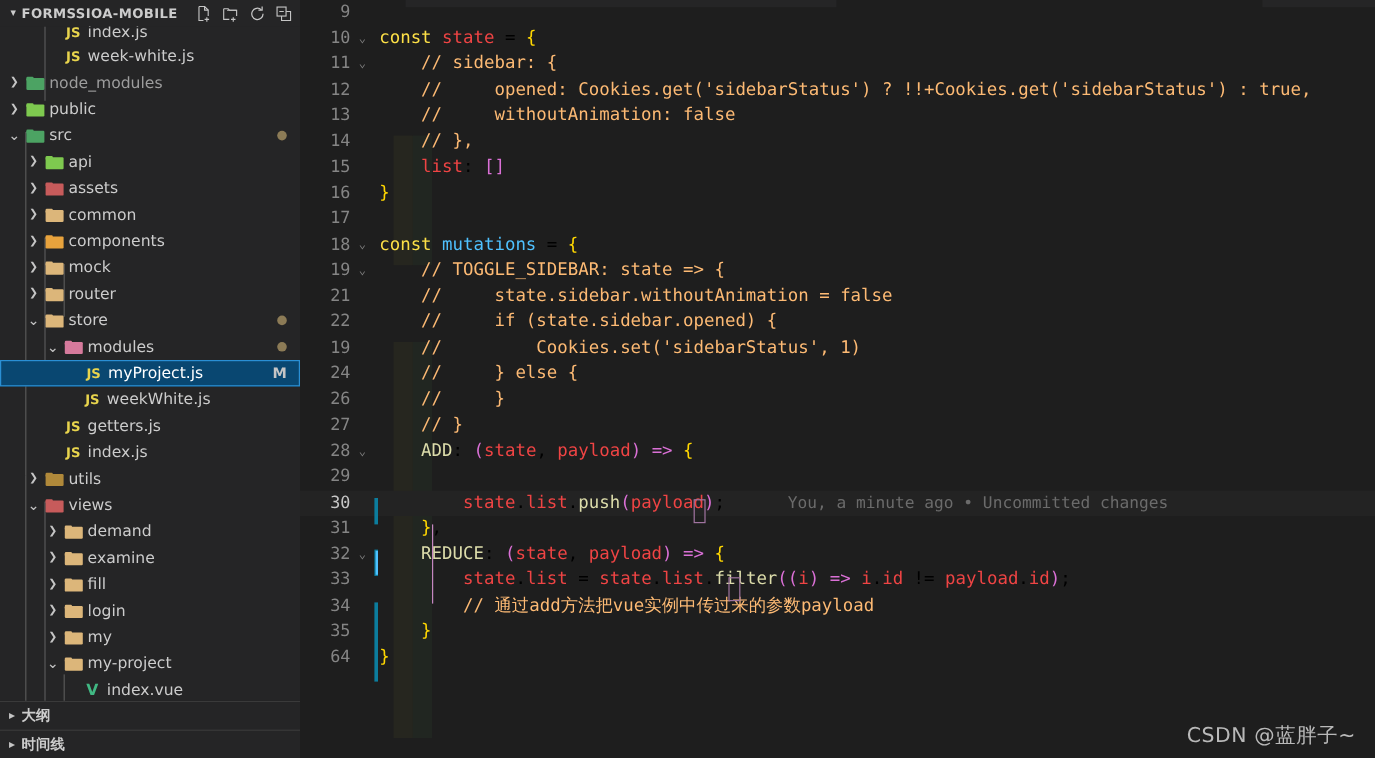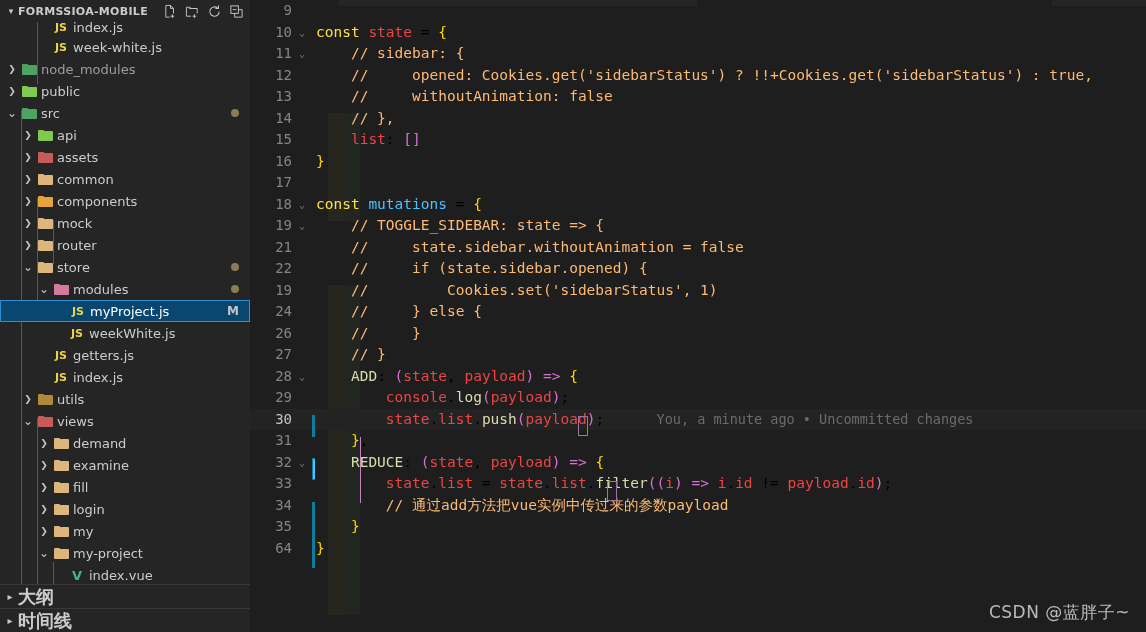--- a/index.html
+++ b/index.html
@@ -128,21 +128,21 @@
     display: flex; align-items: center;
     border-top: 1px solid #3a3a3a;
     background: #252526;
     padding-left: 2px;
   }
   .panel-sec .twist {
     width: 16px; display:flex; align-items:center; justify-content:center;
     color: #c5c5c5; font-size: 10px;
   }
   .panel-sec .ptitle {
-    font-size: 18px; font-weight: bold; color: #cccccc;
+    font-size: 12px; font-weight: bold; color: #cccccc;
     font-family: "DejaVu Sans", sans-serif;
   }
 
   
   #editor {
     flex: 1 1 auto; height: 632px;
     background: #1e1e1e;
     position: relative;
     overflow: hidden;
     font-family: "DejaVu Sans Mono", monospace;
@@ -483,21 +483,21 @@
         <div class="code-line"><span class="ln">17</span><span class="fold"></span><span class="codetext"></span></div>
         <div class="code-line"><span class="ln">18</span><span class="fold">⌄</span><span class="codetext"><span class="kw">const</span> <span class="var">mutations</span> = <span class="br1">{</span></span></div>
         <div class="code-line"><span class="ln">19</span><span class="fold">⌄</span><span class="codetext">    <span class="cmt">// TOGGLE_SIDEBAR: state =&gt; {</span></span></div>
         <div class="code-line"><span class="ln">21</span><span class="fold"></span><span class="codetext">    <span class="cmt">//     state.sidebar.withoutAnimation = false</span></span></div>
         <div class="code-line"><span class="ln">22</span><span class="fold"></span><span class="codetext">    <span class="cmt">//     if (state.sidebar.opened) {</span></span></div>
         <div class="code-line"><span class="ln">19</span><span class="fold"></span><span class="codetext">    <span class="cmt">//         Cookies.set('sidebarStatus', 1)</span></span></div>
         <div class="code-line"><span class="ln">24</span><span class="fold"></span><span class="codetext">    <span class="cmt">//     } else {</span></span></div>
         <div class="code-line"><span class="ln">26</span><span class="fold"></span><span class="codetext">    <span class="cmt">//     }</span></span></div>
         <div class="code-line"><span class="ln">27</span><span class="fold"></span><span class="codetext">    <span class="cmt">// }</span></span></div>
         <div class="code-line"><span class="ln">28</span><span class="fold">⌄</span><span class="codetext">    <span class="fn">ADD</span>: <span class="br2">(</span><span class="prop">state</span>, <span class="prop">payload</span><span class="br2">)</span> <span class="br2">=&gt;</span> <span class="br1">{</span></span></div>
-        <div class="code-line"><span class="ln">29</span><span class="fold"></span><span class="codetext">        <span class="prop">console</span>.<span class="fn">log</span><span class="br2">(</span><span class="prop">payload</span><span class="br2">)</span>;</span></div>
+        <div class="code-line"><span class="ln">29</span><span class="fold"></span></div>
         <div class="code-line" style="background: rgb(35, 35, 35);"><span class="ln cur">30</span><span class="fold"></span><span class="codetext">        <span class="prop">state</span>.<span class="prop">list</span>.<span class="fn">push</span><span class="br2">(</span><span class="prop">payload</span><span class="br2">)</span>;</span><span class="blame" style="margin-left: 28px;">   You, a minute ago • Uncommitted changes</span></div>
         <div class="code-line"><span class="ln">31</span><span class="fold"></span><span class="codetext">    <span class="br1">}</span>,</span></div>
         <div class="code-line"><span class="ln">32</span><span class="fold">⌄</span><span class="codetext">    <span class="fn">REDUCE</span>: <span class="br2">(</span><span class="prop">state</span>, <span class="prop">payload</span><span class="br2">)</span> <span class="br2">=&gt;</span> <span class="br1">{</span></span></div>
         <div class="code-line"><span class="ln">33</span><span class="fold"></span><span class="codetext">        <span class="prop">state</span>.<span class="prop">list</span> = <span class="prop">state</span>.<span class="prop">list</span>.<span class="fn">filter</span><span class="br2">(</span><span class="br2">(</span><span class="prop">i</span><span class="br2">)</span> <span class="br2">=&gt;</span> <span class="prop">i</span>.<span class="prop">id</span> != <span class="prop">payload</span>.<span class="prop">id</span><span class="br2">)</span>;</span></div>
         <div class="code-line"><span class="ln">34</span><span class="fold"></span><span class="codetext">        <span class="cmt">// 通过add方法把vue实例中传过来的参数payload</span></span></div>
         <div class="code-line"><span class="ln">35</span><span class="fold"></span><span class="codetext">    <span class="br1">}</span></span></div>
         <div class="code-line"><span class="ln">64</span><span class="fold"></span><span class="codetext"><span class="br1">}</span></span></div>
       </div>
 
     <div class="gitmark" style="top:415px; height:22px;"></div>

